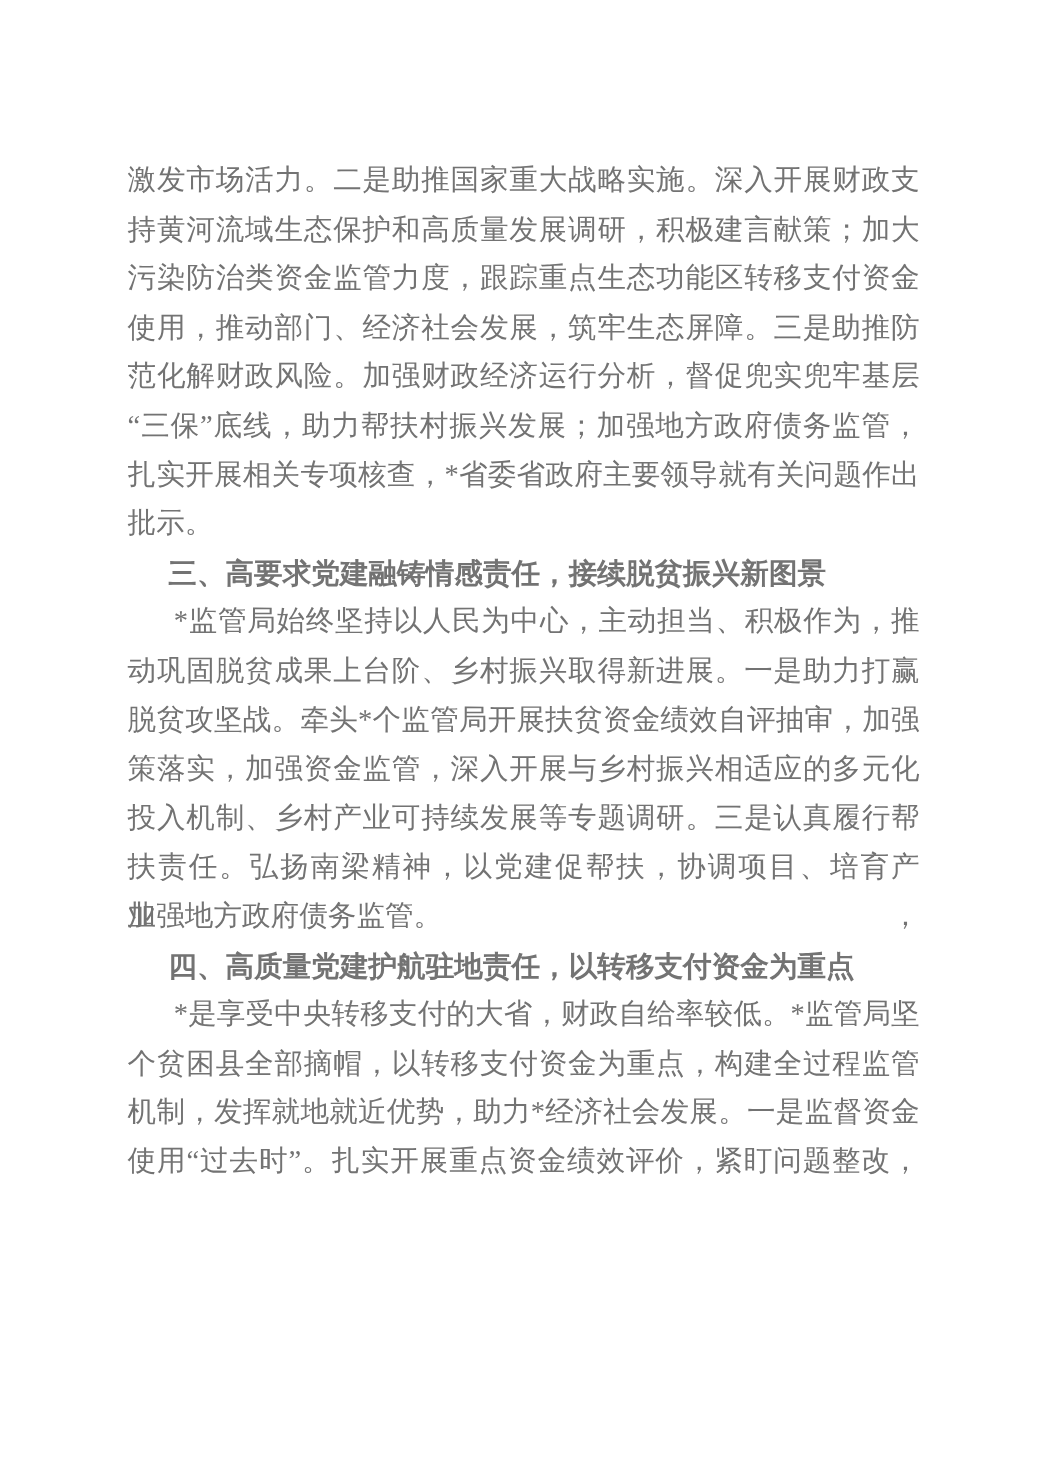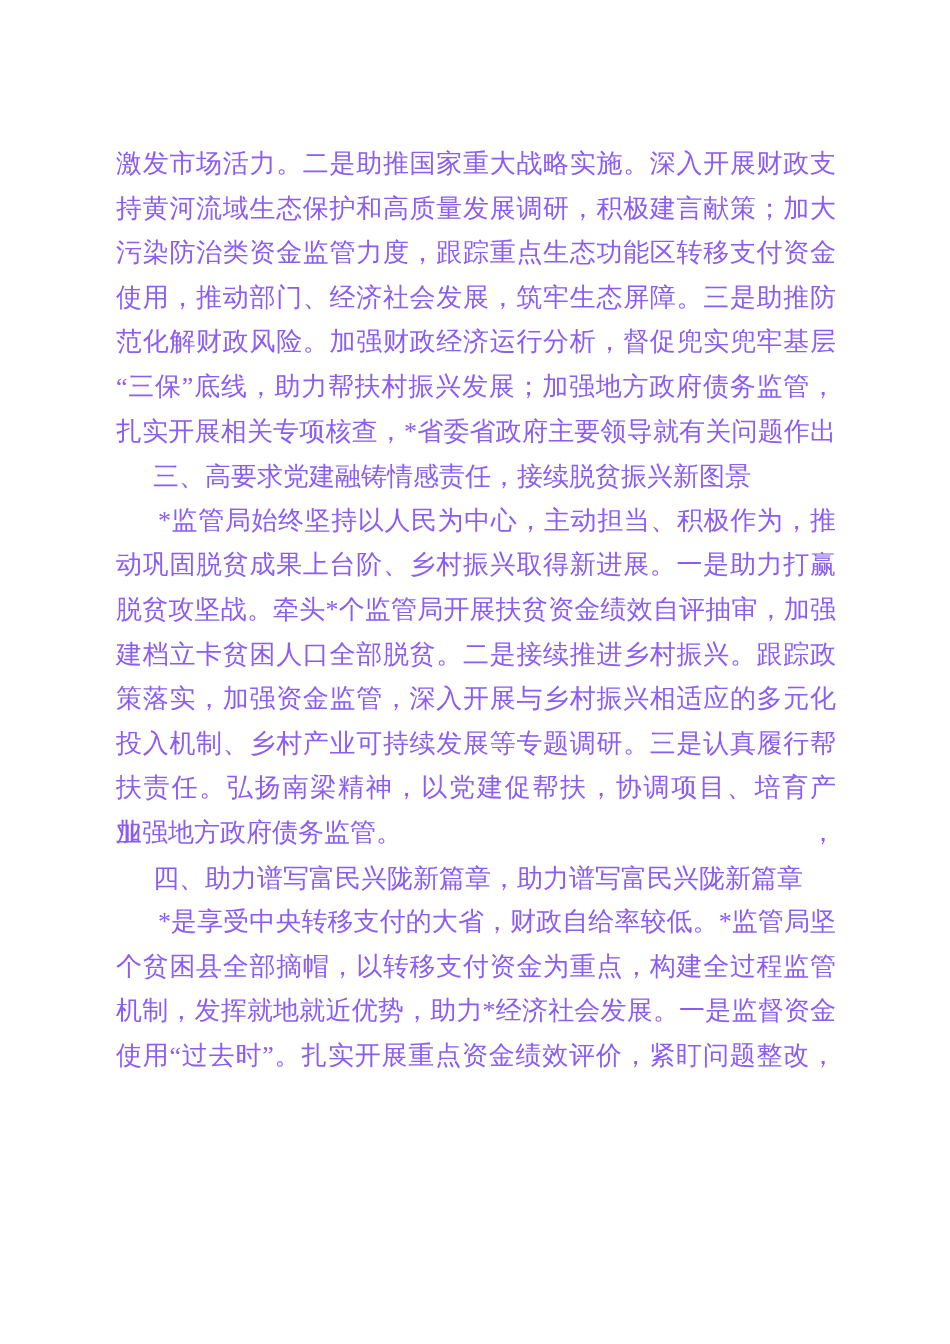--- a/index.html
+++ b/index.html
@@ -15,75 +15,75 @@
     overflow: hidden;
     color: #000000;
   }
   .text-block {
     position: absolute;
     left: 116px;
     top: 142px;
     width: 720px;
     font-family: "Liberation Serif", "DejaVu Serif", serif;
     font-size: 26px;
-    color: #8b5cf6;
+    color: #737373;
   }
   .line {
     height: 44.6px;
     line-height: 44.6px;
     white-space: nowrap;
     overflow: visible;
   }
   .line.j {
     white-space: normal;
     text-align: justify;
     text-align-last: justify;
   }
   .line.end {
     text-align: left;
   }
   .line.indent {
     text-indent: 42px;
   }
   .line.heading {
     font-family: "Liberation Sans", "DejaVu Sans", sans-serif;
-    font-weight: normal;
+    font-weight: bold;
     font-size: 26px;
     padding-left: 37px;
     text-align: left;
     text-align-last: left;
     white-space: nowrap;
   }
 </style>
 </head>
 <body>
 
 <div class="page">
   <div class="text-block">
 
     <div class="line j">激发市场活力。二是助推国家重大战略实施。深入开展财政支</div>
     <div class="line j">持黄河流域生态保护和高质量发展调研，积极建言献策；加大</div>
     <div class="line j">污染防治类资金监管力度，跟踪重点生态功能区转移支付资金</div>
     <div class="line j">使用，推动部门、经济社会发展，筑牢生态屏障。三是助推防</div>
     <div class="line j">范化解财政风险。加强财政经济运行分析，督促兜实兜牢基层</div>
     <div class="line j">“三保”底线，助力帮扶村振兴发展；加强地方政府债务监管，</div>
     <div class="line j">扎实开展相关专项核查，*省委省政府主要领导就有关问题作出</div>
+    <div class="line end">批示。</div>
 
     <div class="line heading">三、高要求党建融铸情感责任，接续脱贫振兴新图景</div>
 
     <div class="line j indent">*监管局始终坚持以人民为中心，主动担当、积极作为，推</div>
     <div class="line j">动巩固脱贫成果上台阶、乡村振兴取得新进展。一是助力打赢</div>
     <div class="line j">脱贫攻坚战。牵头*个监管局开展扶贫资金绩效自评抽审，加强</div>
-    <div class="line j">建档立卡贫困人口全部脱贫。二是接续推进乡村振兴。跟踪政</div>
     <div class="line j">策落实，加强资金监管，深入开展与乡村振兴相适应的多元化</div>
     <div class="line j">投入机制、乡村产业可持续发展等专题调研。三是认真履行帮</div>
     <div class="line j">扶责任。弘扬南梁精神，以党建促帮扶，协调项目、培育产业，</div>
     <div class="line end">加强地方政府债务监管。</div>
 
-    <div class="line heading">四、助力谱写富民兴陇新篇章，助力谱写富民兴陇新篇章</div>
+    <div class="line heading">四、高质量党建护航驻地责任，以转移支付资金为重点</div>
 
     <div class="line j indent">*是享受中央转移支付的大省，财政自给率较低。*监管局坚</div>
     <div class="line j">个贫困县全部摘帽，以转移支付资金为重点，构建全过程监管</div>
     <div class="line j">机制，发挥就地就近优势，助力*经济社会发展。一是监督资金</div>
     <div class="line j">使用“过去时”。扎实开展重点资金绩效评价，紧盯问题整改，</div>
 
   </div>
 </div>
 
 </body></html>

